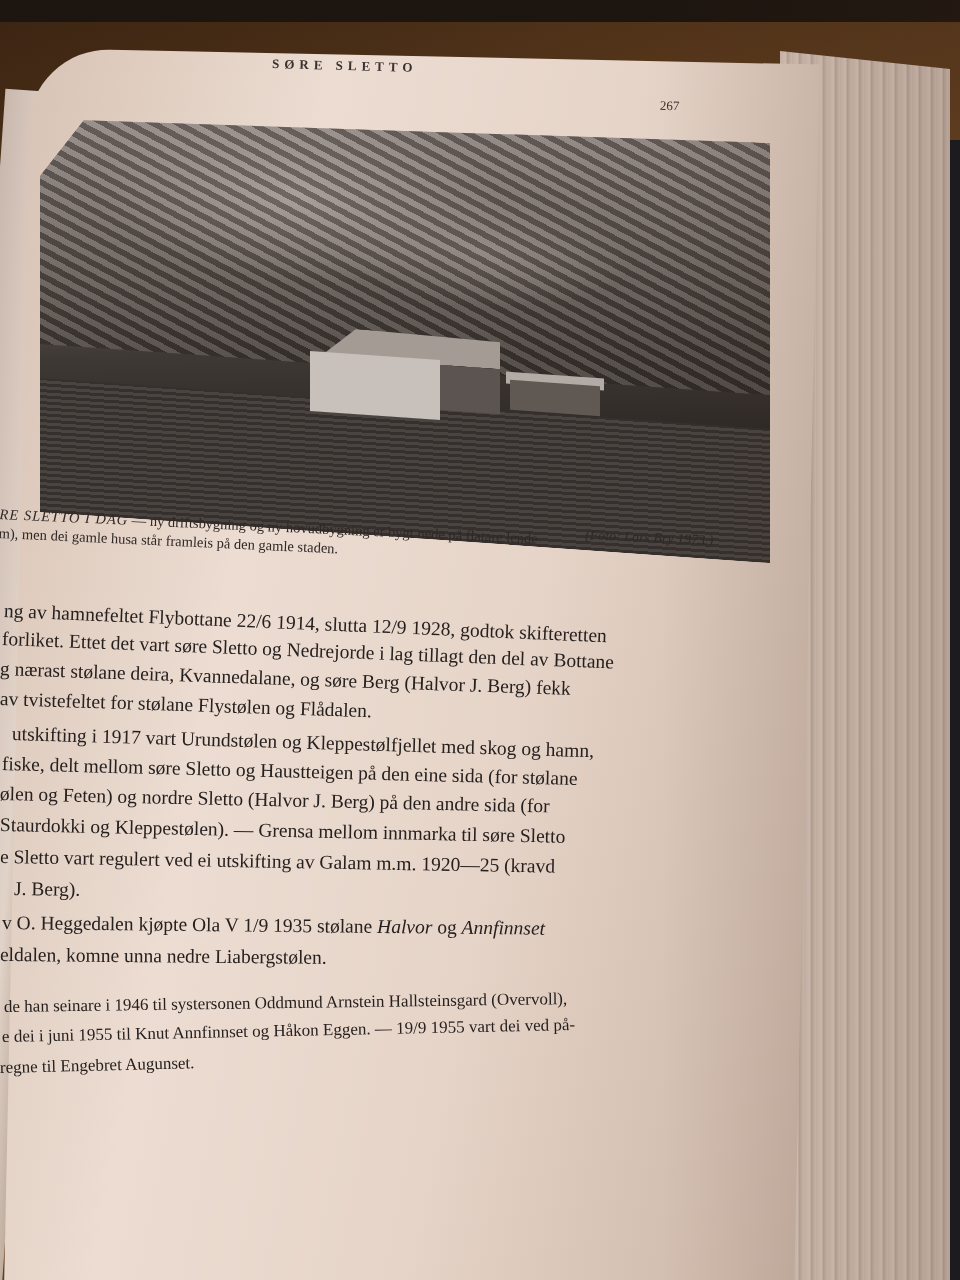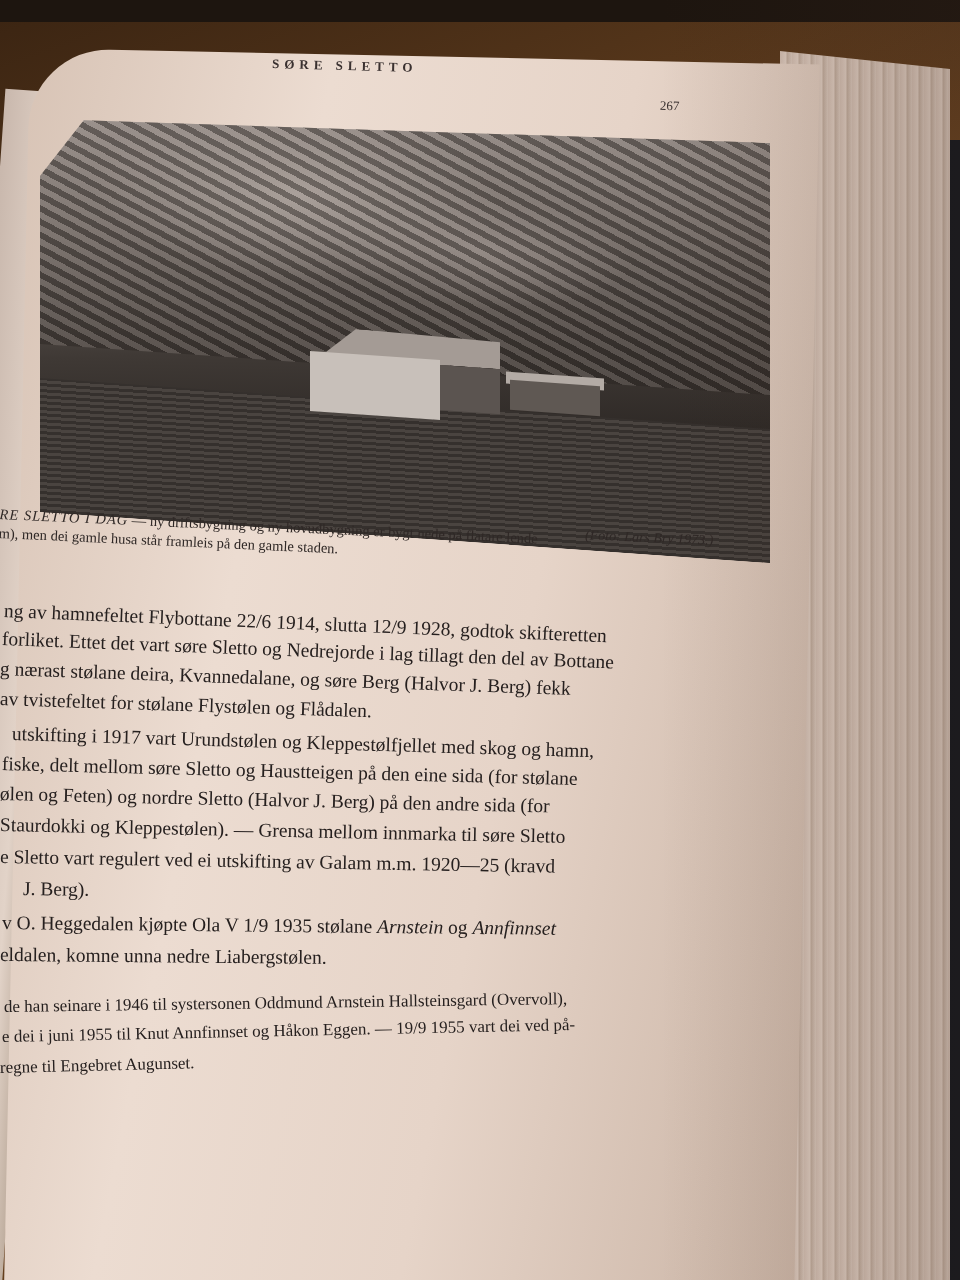--- a/index.html
+++ b/index.html
@@ -86,23 +86,23 @@
   <div class="body-text">
     <div class="para-line" style="top:10px;left:4px;transform:rotate(2.4deg);">ng av hamnefeltet Flybottane 22/6 1914, slutta 12/9 1928, godtok skifteretten</div>
     <div class="para-line" style="top:38px;left:2px;transform:rotate(2.2deg);">forliket. Ettet det vart søre Sletto og Nedrejorde i lag tillagt den del av Bottane</div>
     <div class="para-line" style="top:68px;left:0px;transform:rotate(2.0deg);">g nærast stølane deira, Kvannedalane, og søre Berg (Halvor J. Berg) fekk</div>
     <div class="para-line" style="top:98px;left:0px;transform:rotate(1.9deg);">av tvistefeltet for stølane Flystølen og Flådalen.</div>
     <div class="para-line" style="top:133px;left:12px;transform:rotate(1.7deg);">utskifting i 1917 vart Urundstølen og Kleppestølfjellet med skog og hamn,</div>
     <div class="para-line" style="top:163px;left:2px;transform:rotate(1.5deg);">fiske, delt mellom søre Sletto og Haustteigen på den eine sida (for stølane</div>
     <div class="para-line" style="top:193px;left:0px;transform:rotate(1.3deg);">ølen og Feten) og nordre Sletto (Halvor J. Berg) på den andre sida (for</div>
     <div class="para-line" style="top:224px;left:0px;transform:rotate(1.2deg);">Staurdokki og Kleppestølen). — Grensa mellom innmarka til søre Sletto</div>
     <div class="para-line" style="top:256px;left:0px;transform:rotate(1.0deg);">e Sletto vart regulert ved ei utskifting av Galam m.m. 1920—25 (kravd</div>
-    <div class="para-line" style="top:288px;left:23px;transform:rotate(0.8deg);">J. Berg).</div>
+    <div class="para-line" style="top:288px;left:14px;transform:rotate(0.8deg);">J. Berg).</div>
     <div class="para-line" style="top:322px;left:2px;transform:rotate(0.6deg);">
-      <span>v O. Heggedalen kjøpte Ola V 1/9 1935 stølane </span><span class="it">Arnstein</span><span> og </span><span class="it">Annfinnset</span>
+      <span>v O. Heggedalen kjøpte Ola V 1/9 1935 stølane </span><span class="it">Halvor</span><span> og </span><span class="it">Annfinnset</span>
     </div>
     <div class="para-line" style="top:354px;left:0px;transform:rotate(0.5deg);">eldalen, komne unna nedre Liabergstølen.</div>
 
     <div class="para-line small-line" style="top:407px;left:4px;transform:rotate(-0.8deg);">de han seinare i 1946 til systersonen Oddmund Arnstein Hallsteinsgard (Overvoll),</div>
     <div class="para-line small-line" style="top:437px;left:2px;transform:rotate(-1.2deg);">e dei i juni 1955 til Knut Annfinnset og Håkon Eggen. — 19/9 1955 vart dei ved på-</div>
     <div class="para-line small-line" style="top:468px;left:0px;transform:rotate(-1.4deg);">regne til Engebret Augunset.</div>
   </div>
 </div>
 <div class="shadow"></div>
 

